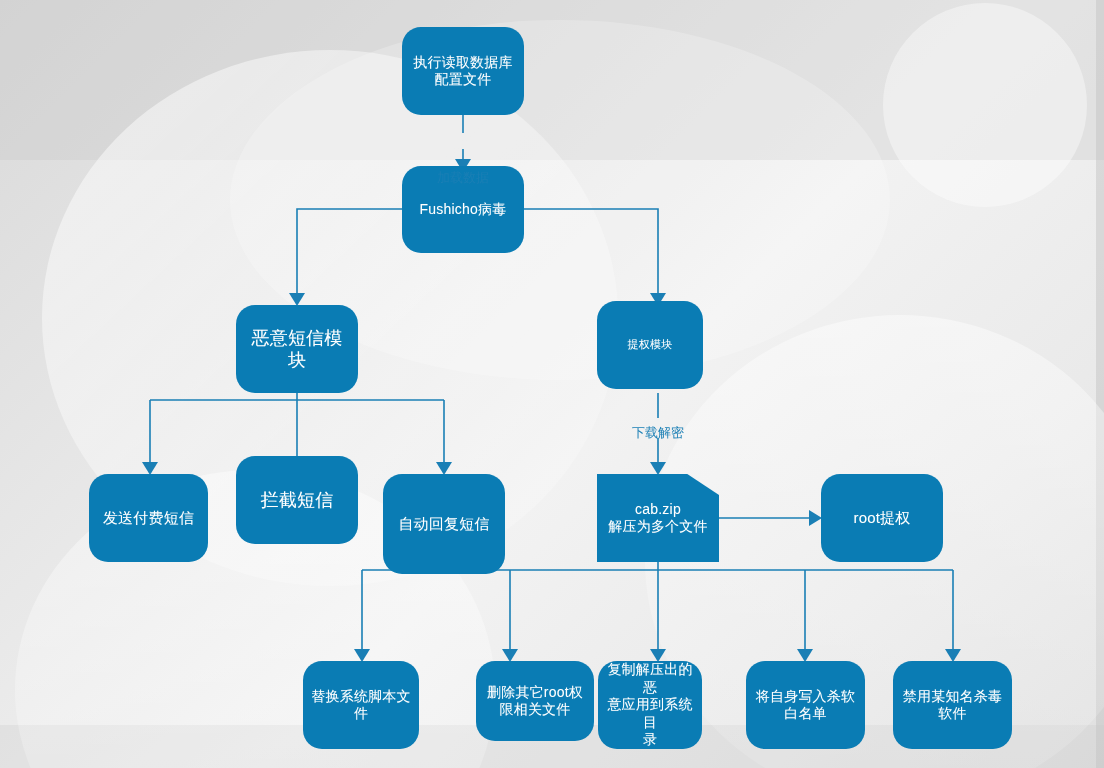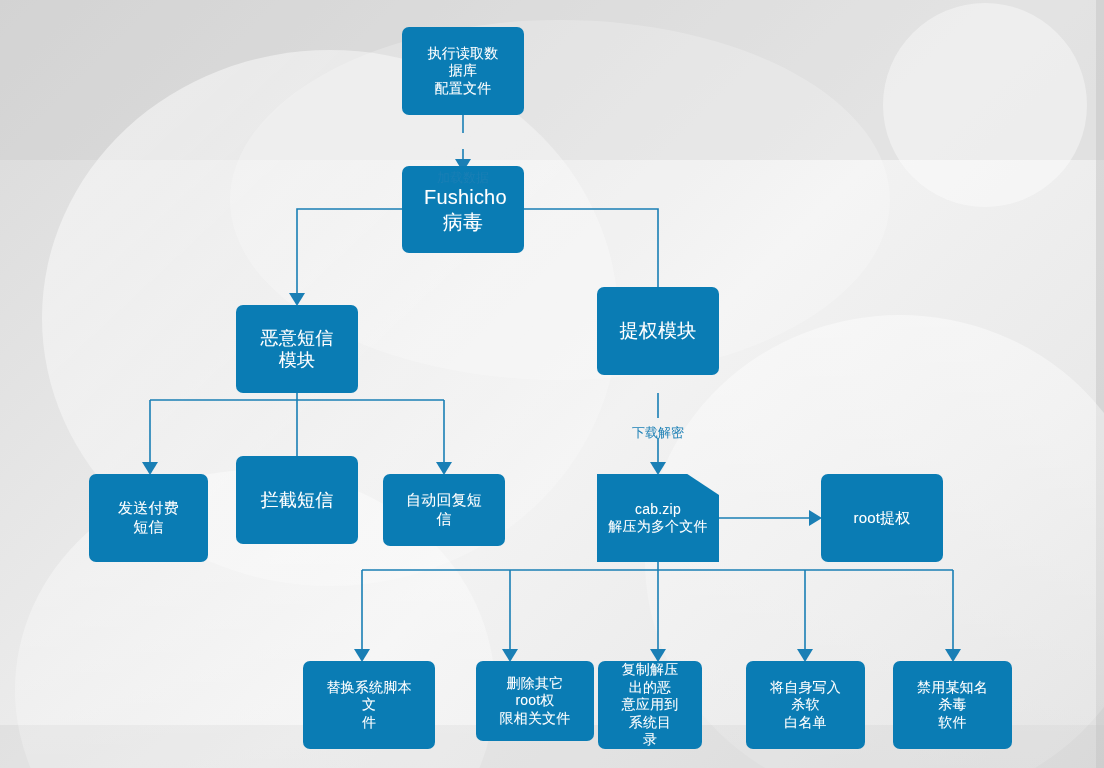--- a/index.html
+++ b/index.html
@@ -29,24 +29,24 @@
   }
   .node {
     position: absolute;
     box-sizing: border-box;
     background: #0a7cb4;
     color: #ffffff;
     display: flex;
     align-items: center;
     justify-content: center;
     text-align: center;
-    border-radius: 7px;
+    border-radius: 19px;
     line-height: 1.25;
     letter-spacing: 0.2px;
-    padding: 2px 22px;
+    padding: 2px 8px;
     text-shadow: 0 0 1px rgba(255,255,255,0.25);
   }
   .node .label {
     white-space: pre-line;
     display: block;
     width: 100%;
   }
   .doc-node {
     border-radius: 0;
     background: none;
@@ -144,55 +144,55 @@
       <polygon points="797,649 813,649 805,662"></polygon>
       <polygon points="945,649 961,649 953,662"></polygon>
     </g>
   </svg>
 
   <div class="node" style="left:402px; top:27px; width:122px; height:88px; font-size:14px;">
     <span class="label">执行读取数据库
 配置文件</span>
   </div>
 
-  <div class="node" style="left:402px; top:166px; width:122px; height:87px; font-size:20px;">
+  <div class="node" style="left:402px; top:166px; width:122px; height:87px; font-size:14px;">
     <span class="label">Fushicho病毒</span>
   </div>
 
   <div class="node" style="left:236px; top:305px; width:122px; height:88px; font-size:18px;">
     <span class="label">恶意短信模块</span>
   </div>
 
-  <div class="node" style="left:597px; top:287px; width:122px; height:88px; font-size:19px;">
+  <div class="node" style="left:597px; top:301px; width:106px; height:88px; font-size:11px;">
     <span class="label">提权模块</span>
   </div>
 
   <div class="node" style="left:89px; top:474px; width:119px; height:88px; font-size:15px;">
     <span class="label">发送付费短信</span>
   </div>
 
   <div class="node" style="left:236px; top:456px; width:122px; height:88px; font-size:18px;">
     <span class="label">拦截短信</span>
   </div>
 
-  <div class="node" style="left:383px; top:474px; width:122px; height:72px; font-size:15px;">
+  <div class="node" style="left:383px; top:474px; width:122px; height:100px; font-size:15px;">
     <span class="label">自动回复短信</span>
   </div>
 
   <div class="node doc-node" style="left:597px; top:474px; width:122px; height:88px; font-size:14px;">
     <span class="doc-shape"></span>
     <span class="label">cab.zip
 解压为多个文件</span>
   </div>
 
   <div class="node" style="left:821px; top:474px; width:122px; height:88px; font-size:15px;">
     <span class="label">root提权</span>
   </div>
 
-  <div class="node" style="left:303px; top:661px; width:132px; height:88px; font-size:14px;">
+  <div class="node" style="left:303px; top:661px; width:116px; height:88px; font-size:14px;">
     <span class="label">替换系统脚本文
 件</span>
   </div>
 
   <div class="node" style="left:476px; top:661px; width:118px; height:80px; font-size:14px;">
     <span class="label">删除其它root权
 限相关文件</span>
   </div>
 
   <div class="node" style="left:598px; top:661px; width:104px; height:88px; font-size:14px;justify-content:center;">

